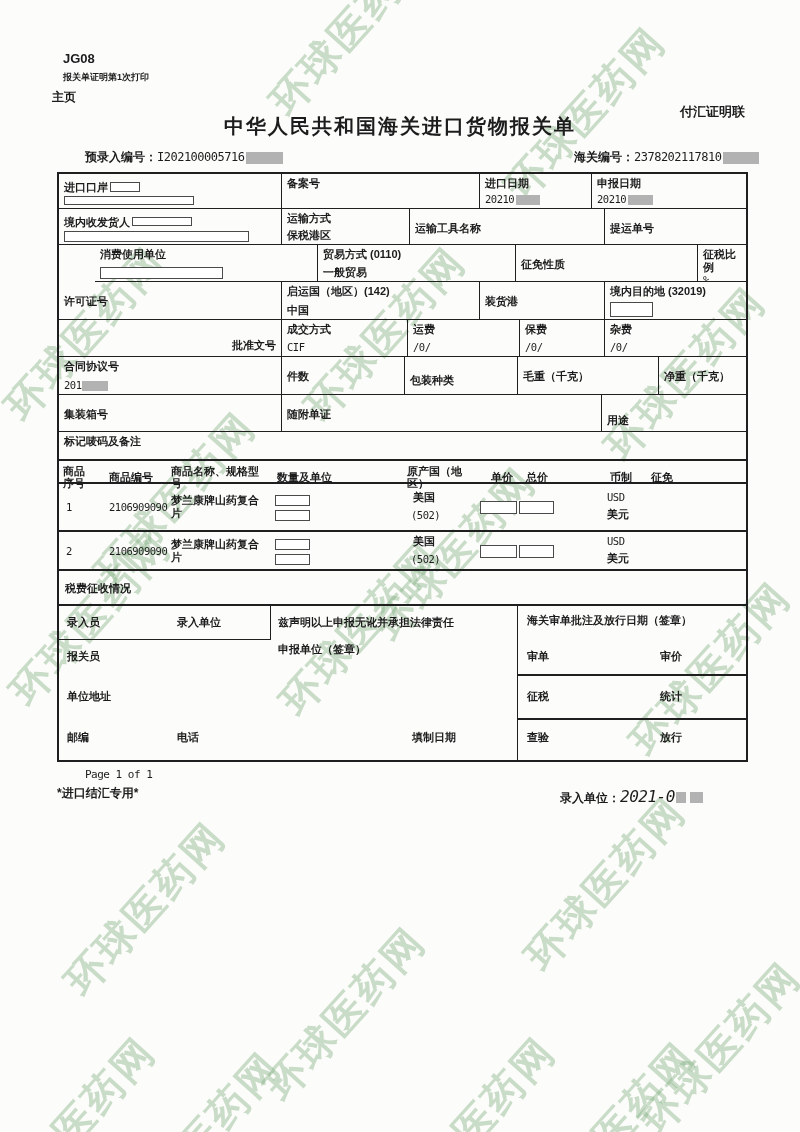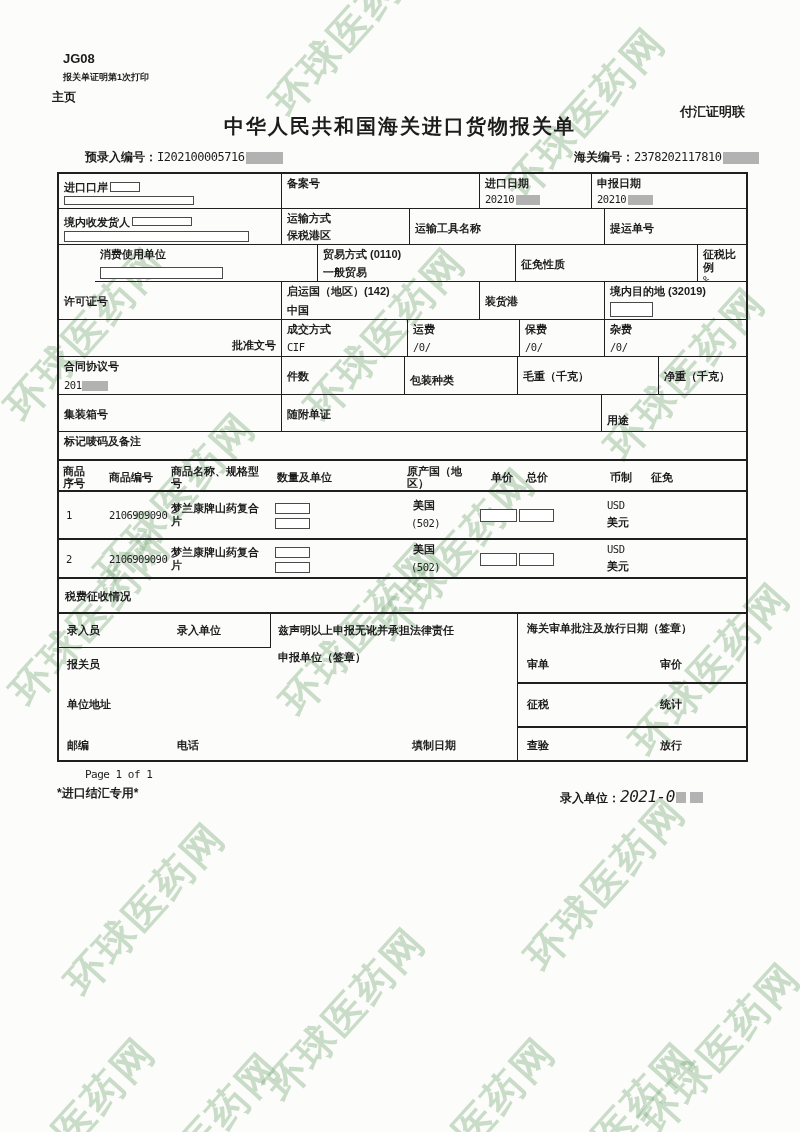--- a/index.html
+++ b/index.html
@@ -214,21 +214,21 @@
           <div style="margin-top:12px;"><span class="lb">用途</span></div>
         </div>
       </div>
 
       <div class="r" style="height:27px;">
         <div class="c last nb">
           <span class="lb">标记唛码及备注</span>
         </div>
       </div>
 
-      <div class="goods-header" style="height:33px;">
+      <div class="goods-header" style="height:25px;">
         <span class="lb hdr2 abs" style="left:4px;top:4px;width:30px;">商品序号</span>
         <span class="lb abs" style="left:50px;top:10px;">商品编号</span>
         <span class="lb hdr2 abs" style="left:112px;top:4px;width:96px;">商品名称、规格型号</span>
         <span class="lb abs" style="left:218px;top:10px;">数量及单位</span>
         <span class="lb hdr2 abs" style="left:348px;top:4px;width:66px;">原产国（地区）</span>
         <span class="lb abs" style="left:432px;top:10px;">单价</span>
         <span class="lb abs" style="left:467px;top:10px;">总价</span>
         <span class="lb abs" style="left:551px;top:10px;">币制</span>
         <span class="lb abs" style="left:592px;top:10px;">征免</span>
       </div>

